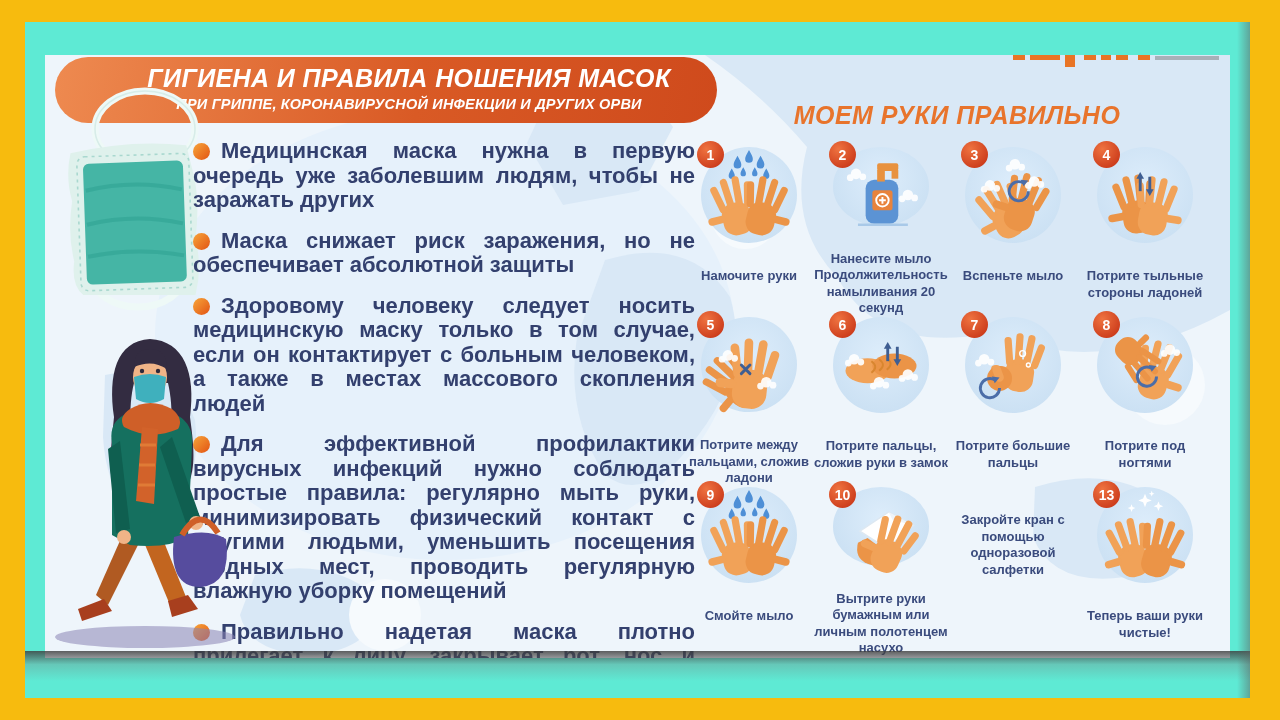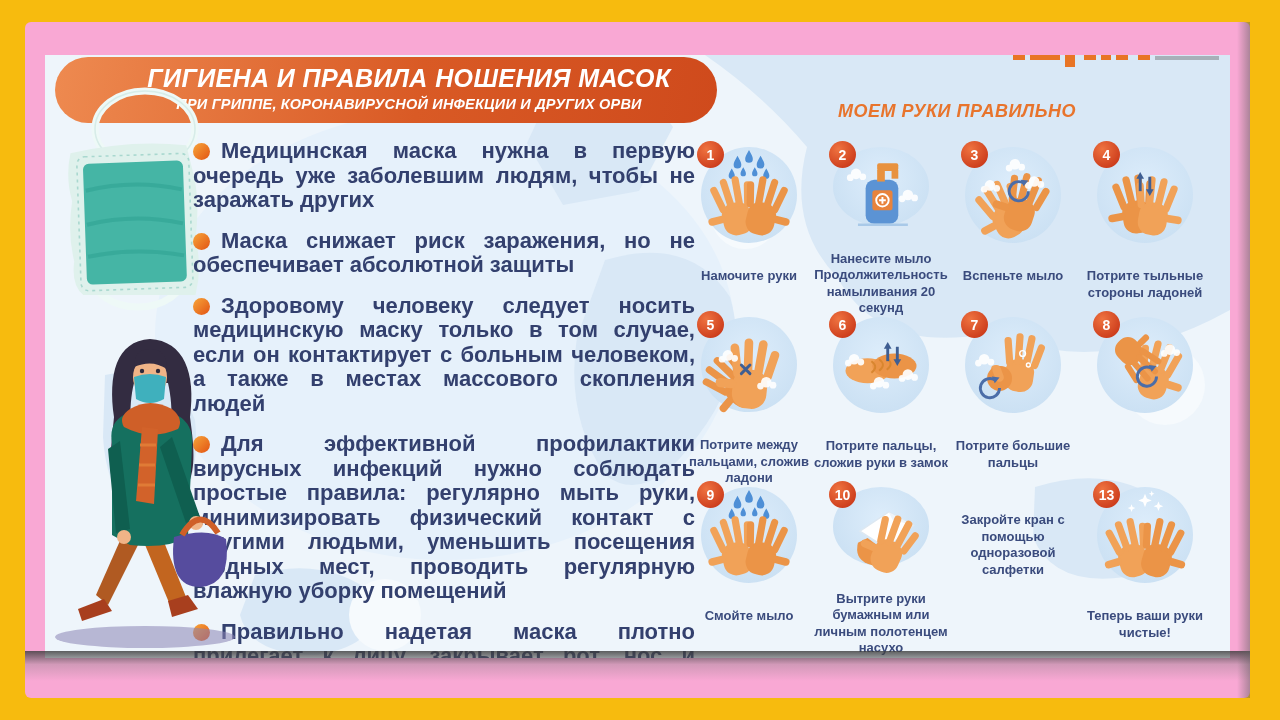--- a/index.html
+++ b/index.html
@@ -3,22 +3,21 @@
 <meta charset="utf-8">
 <style>
   html,body{margin:0;padding:0;}
   body{
     width:1280px;height:720px;position:relative;overflow:hidden;
     background:#f7bb0e;
     font-family:"Liberation Sans", sans-serif;
   }
   .slide{
     position:absolute;left:25px;top:22px;width:1225px;height:676px;
-    background:#f9a8d4;
-    border-radius:6px;
+    background:#5eead4;
   }
   .poster{
     position:absolute;left:20px;top:33px;width:1185px;height:603px;
     background:#eef5fb;overflow:hidden;
   }
   .map{position:absolute;inset:0;width:100%;height:100%;}
   
   .banner{
     position:absolute;left:10px;top:2px;width:662px;height:66px;
     border-radius:34px;
@@ -41,21 +40,21 @@
     margin-right:11px;vertical-align:-2px;
   }
   .woman-illo{position:absolute;left:5px;top:270px;width:195px;height:333px;}
   
   .logo-frag{position:absolute;left:968px;top:0;height:14px;white-space:nowrap;}
   .logo-frag span{display:inline-block;background:#e87425;height:5px;margin-right:5px;vertical-align:top;}
   .logo-frag .tall{height:12px;width:10px;}
   .logo-frag .gray{background:#a7b0b8;width:64px;height:4px;margin-top:1px;}
   .hw-title{
     position:absolute;left:638px;top:46px;width:528px;padding-left:20px;box-sizing:border-box;
-    text-align:center;color:#e8742c;font-size:18px;font-weight:800;font-style:italic;letter-spacing:.5px;
+    text-align:center;color:#e8742c;font-size:25px;font-weight:800;font-style:italic;letter-spacing:.5px;
   }
   .steps{
     position:absolute;left:638px;top:92px;width:528px;
     display:grid;grid-template-columns:repeat(4,132px);
   }
   .step{position:relative;height:170px;display:flex;flex-direction:column;align-items:center;}
   .step-circle{
     position:relative;width:96px;height:96px;border-radius:50%;
     background:radial-gradient(circle at 50% 40%,#ddedfb 0%,#c6ddf1 100%);
   }
@@ -443,20 +442,21 @@
                 <path d="M62,62 a10,10 0 1 1 -5,-8.6" stroke="#4b6da8" stroke-width="3" fill="none"></path>
                 <path d="M54,50 l8,1 -5,6 z" fill="#4b6da8"></path>
                 <g fill="#fff" opacity=".92">
                   <circle cx="76" cy="34" r="5.5"></circle>
                   <circle cx="83" cy="37" r="3.5"></circle>
                   <circle cx="70" cy="38" r="3.5"></circle>
                 </g>
               </svg>
             </div>
     </div>
+    <div class="caption">Потрите под ногтями</div>
   </div>
 
   <div class="step">
     <div class="step-circle">
       <div class="badge">9</div>
       <div class="step-icon">
               <svg viewBox="0 0 100 100">
                 <path fill="#4e8fd6" transform="translate(38,16) scale(1)" d="M0,-7 C2.5,-2.5 4,0 4,2.5 A4,4 0 1 1 -4,2.5 C-4,0 -2.5,-2.5 0,-7 Z"></path>
                 <path fill="#4e8fd6" transform="translate(50,10) scale(1)" d="M0,-7 C2.5,-2.5 4,0 4,2.5 A4,4 0 1 1 -4,2.5 C-4,0 -2.5,-2.5 0,-7 Z"></path>
                 <path fill="#4e8fd6" transform="translate(62,16) scale(1)" d="M0,-7 C2.5,-2.5 4,0 4,2.5 A4,4 0 1 1 -4,2.5 C-4,0 -2.5,-2.5 0,-7 Z"></path>

